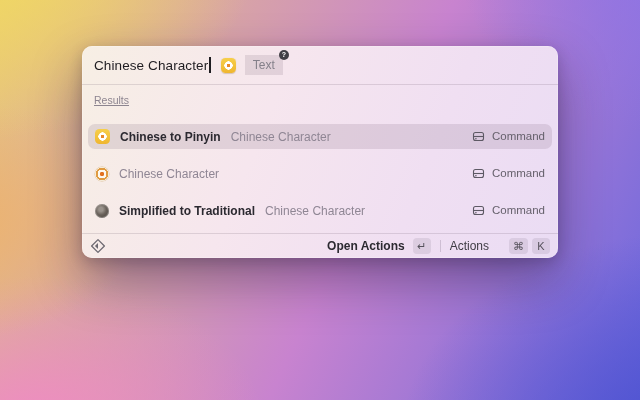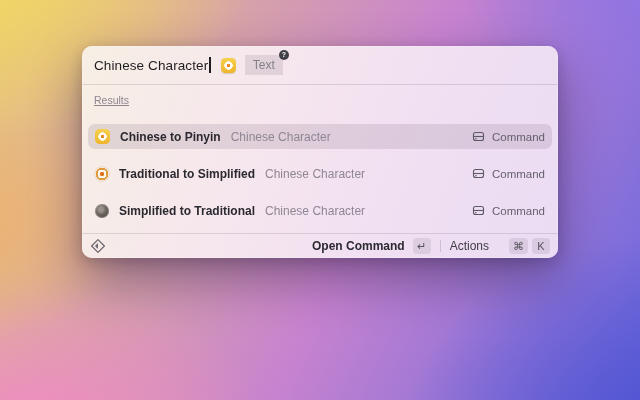--- a/index.html
+++ b/index.html
@@ -43,21 +43,21 @@
 
   .divider { height:1px; background:rgba(90,70,90,.16); flex:0 0 auto; }
 
   
   .results-header { font-size:10.5px; color:#8d8590; padding:9px 12px 6px;text-decoration:underline; }
   .rows { padding:0 6px; }
   .row { height:25px; display:flex; align-items:center; padding:0 7px; border-radius:7px; margin-bottom:1px;margin-top:12px; }
   .row.selected { background:rgba(110,90,115,.16); }
   .row-title { font-size:12px; font-weight:bold; color:#2b2930; margin-left:10px; white-space:nowrap; }
   .row-sub { font-size:12px; color:#8f8694; margin-left:10px; white-space:nowrap; }
-  .row-right { margin-left:auto; display:flex; align-items:center; gap:7px; }
+  .row-right { margin-left:auto; display:flex; gap:7px; }
   .row-type { font-size:11.5px; color:#66616c; }
 
   .icon-blossom { width:15px; height:15px; border-radius:4.5px; flex:0 0 auto;
     background:
       radial-gradient(circle at 50% 50%, #e8892a 0 1.8px, rgba(0,0,0,0) 2px),
       radial-gradient(circle at 50% 50%, #ffffff 0 4px, rgba(0,0,0,0) 4.3px),
       linear-gradient(180deg,#f7cf4a,#efb62f); }
   .icon-ring { width:14px; height:14px; border-radius:50%; flex:0 0 auto;
     background:
       radial-gradient(circle at 50% 50%, #e2711f 0 2px, rgba(0,0,0,0) 2.3px),
@@ -112,21 +112,20 @@
           <rect x="1.5" y="2.5" width="10" height="8" rx="2" fill="none" stroke="#5d5964" stroke-width="1.1"></rect>
           <line x1="1.5" y1="6.5" x2="11.5" y2="6.5" stroke="#5d5964" stroke-width="1.1"></line>
           <circle cx="3.9" cy="8.7" r="0.8" fill="#5d5964"></circle>
         </svg>
         <span class="row-type">Command</span>
       </span>
     </div>
 
     <div class="row">
       <span class="icon-ring"></span>
-      <span class="row-title">Traditional to Simplified</span>
       <span class="row-sub">Chinese Character</span>
       <span class="row-right">
         <svg class="svg-ic" width="13" height="13" viewBox="0 0 13 13">
           <rect x="1.5" y="2.5" width="10" height="8" rx="2" fill="none" stroke="#5d5964" stroke-width="1.1"></rect>
           <line x1="1.5" y1="6.5" x2="11.5" y2="6.5" stroke="#5d5964" stroke-width="1.1"></line>
           <circle cx="3.9" cy="8.7" r="0.8" fill="#5d5964"></circle>
         </svg>
         <span class="row-type">Command</span>
       </span>
     </div>
@@ -148,21 +147,21 @@
   </div>
 
   <div class="spacer"></div>
 
   <div class="footer">
     <svg class="svg-ic" width="16" height="16" viewBox="0 0 16 16">
       <path d="M8 1.6 L14.4 8 L8 14.4 L1.6 8 Z" fill="none" stroke="#6d6971" stroke-width="1.3" stroke-linejoin="round"></path>
       <path d="M8 4.9 L4.9 8 L8 11.1 Z" fill="#6d6971"></path>
     </svg>
     <div class="footer-right">
-      <span class="primary-label">Open Command</span>
+      <span class="primary-label">Open Actions</span>
       <span class="key">↵</span>
       <span class="vsep"></span>
       <span class="actions-label">Actions</span>
       <span class="key">⌘</span>
       <span class="key">K</span>
     </div>
   </div>
 
 </div>
 

